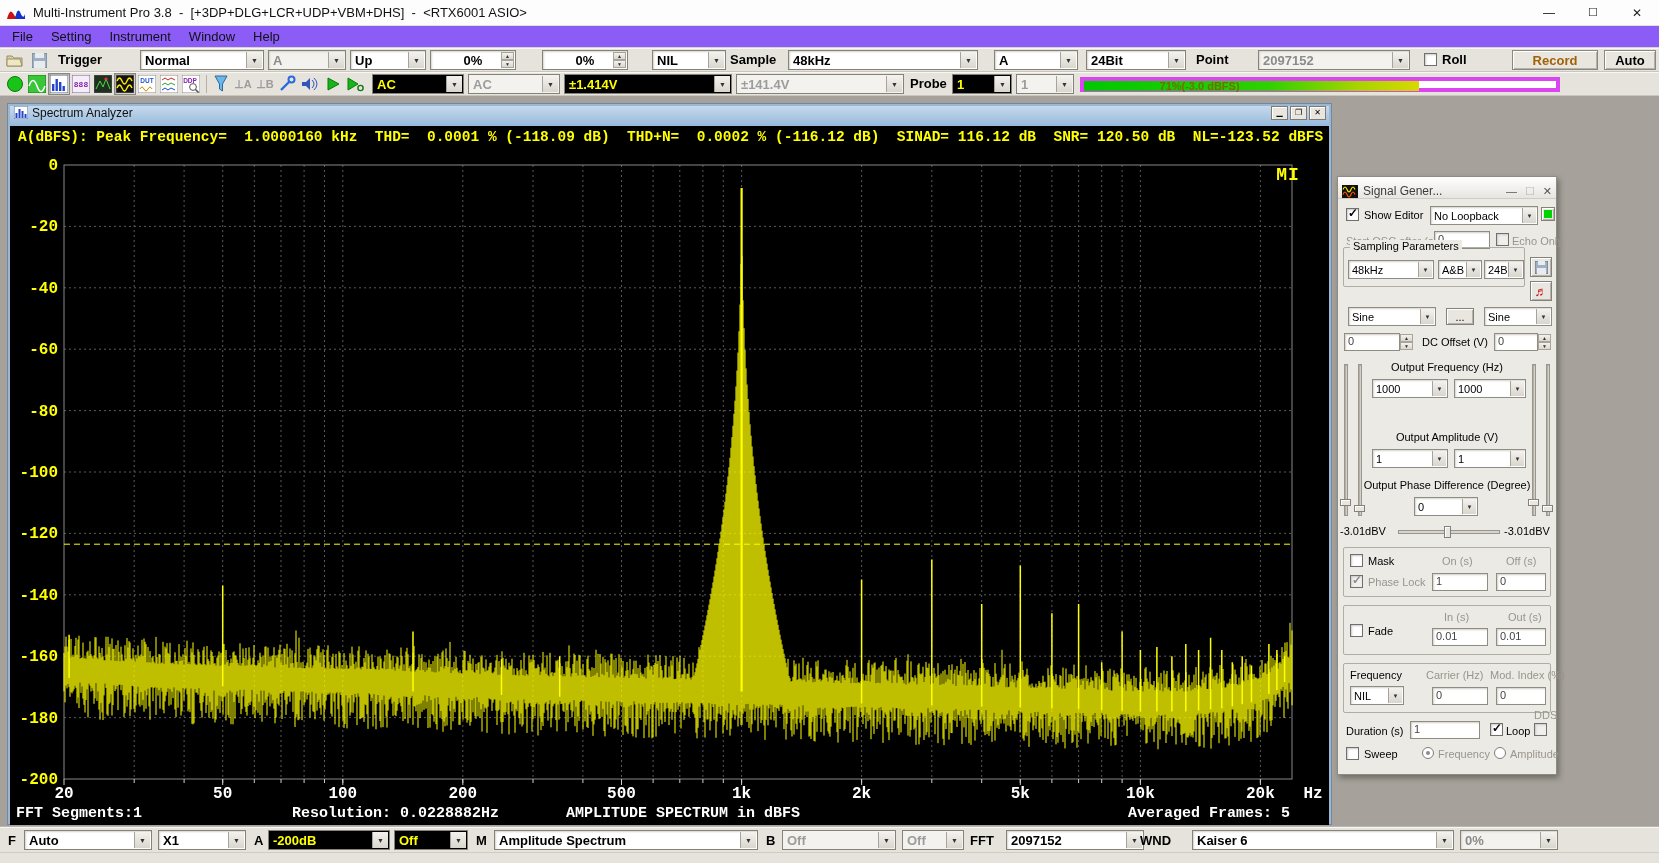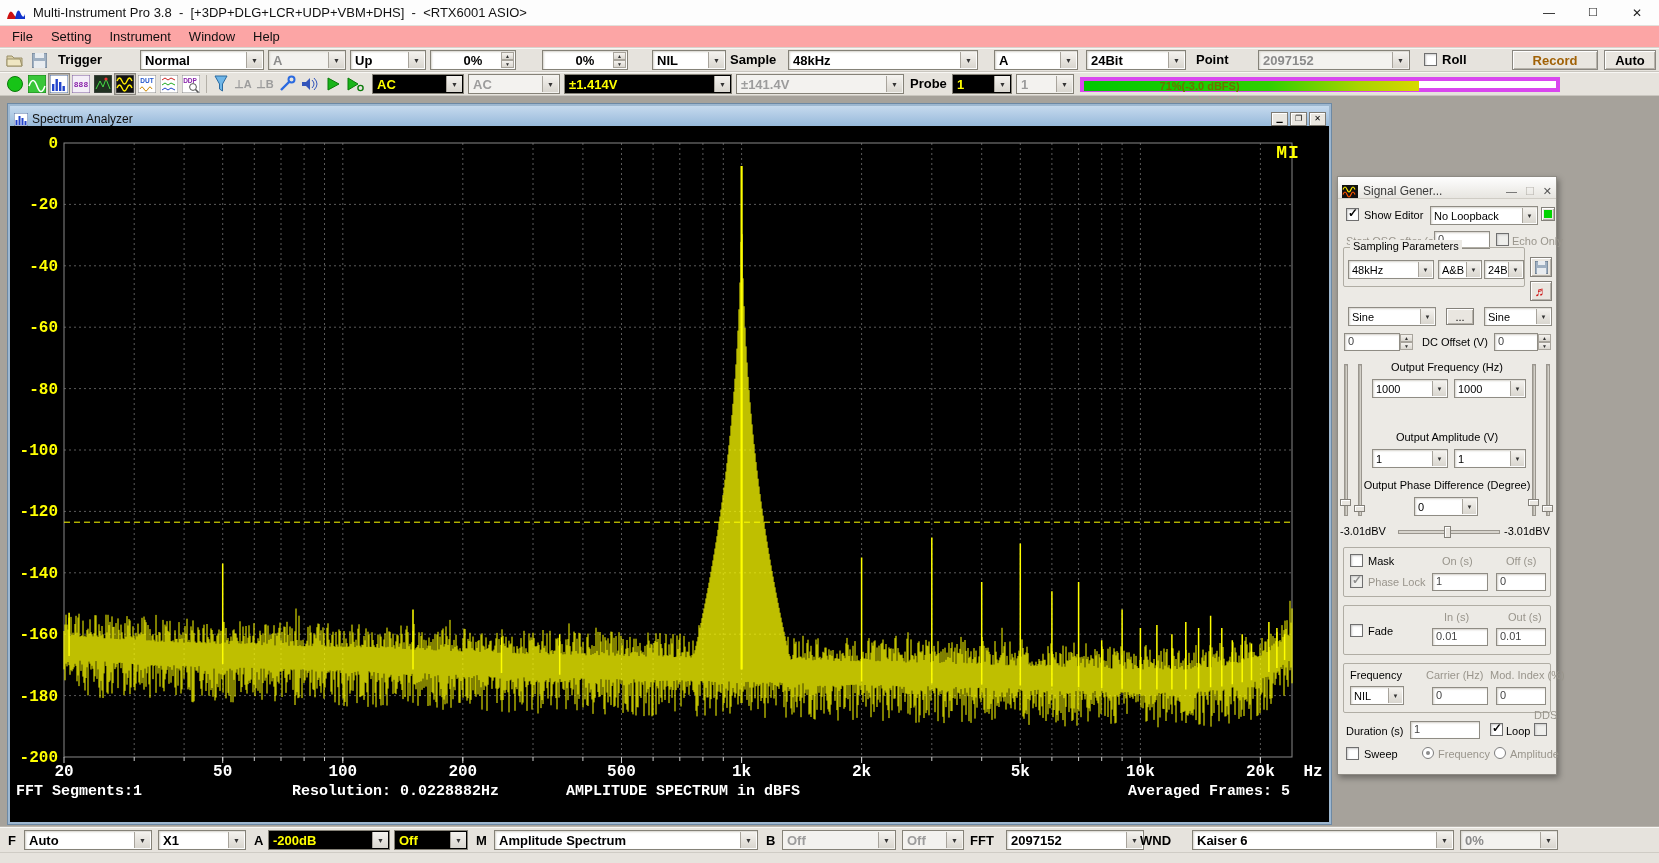--- a/index.html
+++ b/index.html
@@ -3,21 +3,21 @@
 <meta charset="utf-8">
 <style>
 *{margin:0;padding:0;box-sizing:border-box}
 html,body{width:1659px;height:863px;overflow:hidden}
 body{position:relative;font-family:"Liberation Sans",sans-serif;background:#e6e3dd;font-size:13px}
 
 #titlebar{position:absolute;left:0;top:0;width:1659px;height:26px;background:#fdfdfd;border-bottom:1px solid #e2e0db;display:flex;align-items:center}
 #titlebar .ttl{margin-left:8px;color:#111;white-space:pre}
 #titlebar .wbtns{margin-left:auto;display:flex}
 .wbtn{width:44px;height:26px;display:flex;align-items:center;justify-content:center;color:#222;font-size:12px}
-#menubar{position:absolute;left:0;top:26px;width:1659px;height:22px;background:#fca5a5;border-bottom:1px solid #d7d4ce;display:flex;align-items:flex-start}
+#menubar{position:absolute;left:0;top:26px;width:1659px;height:22px;background:#8b5cf6;border-bottom:1px solid #d7d4ce;display:flex;align-items:flex-start}
 .mitem{padding:0 9px;height:100%;display:flex;align-items:center;color:#111}
 .mitem:first-child{padding-left:12px}
 
 .tbar{position:absolute;left:0;width:1659px;height:24px;background:#e6e3dd;border-bottom:1px solid #c9c6bf;box-shadow:inset 0 1px 0 #f8f7f4}
 #toolbar1{top:48px}#toolbar2{top:72px}
 .tlabel{position:absolute;top:4px;font-weight:700;color:#000;white-space:nowrap}
 .combo{position:absolute;top:2px;height:20px;background:#fff;border:1px solid #858278;display:flex;align-items:center;font-weight:700;font-size:13px;padding:0 18px 0 4px;white-space:nowrap;overflow:hidden;box-shadow:inset 1px 1px 2px #d6d3cc}
 .combo .ar{position:absolute;right:1px;top:1px;bottom:1px;width:16px;background:linear-gradient(#f4f2ee,#d9d6cf);border-left:1px solid #a8a49c;color:#333;font-size:7px;display:flex;align-items:center;justify-content:center}
 .combo.dk{background:#000;color:#ffff00;box-shadow:none}
 .combo.dk.dis{color:#9c9c9c}
@@ -36,21 +36,21 @@
 .ticon{position:absolute;top:1px;width:22px;height:22px;border:1px solid transparent;display:flex;align-items:center;justify-content:center}
 .ticon.pressed{border-color:#8a8780;background:#d9d6cf;box-shadow:inset 1px 1px 2px #a8a49c}
 .tsep{position:absolute;top:3px;width:1px;height:18px;background:#b4b0a8}
 #meter{position:absolute;left:1080px;top:5px;width:480px;height:15px;border:4px solid #d946ef;background:#fff}
 #meter .fill{position:absolute;left:0;top:0;height:10px;background:linear-gradient(90deg,#00c800 0%,#2fd000 55%,#a8d400 82%,#d8d800 100%)}
 #meter .mtext{position:absolute;left:16%;top:-1px;font:700 11px "Liberation Sans",sans-serif;color:#6f6f00;white-space:pre}
 
 #mdi{position:absolute;left:0;top:96px;width:1659px;height:730px;background:#a6a29b}
 
 #sw{position:absolute;left:8px;top:8px;width:1323px;height:720px;background:#000;border:2px solid #9db7d0;box-shadow:0 0 0 1px #6d89a4}
-#sw-title{height:20px;background:linear-gradient(#c6daee,#97b9da);display:flex;align-items:flex-end;padding:0 3px 0 4px;font-size:12px;color:#101010}
+#sw-title{height:20px;background:linear-gradient(#c6daee,#97b9da);display:flex;align-items:flex-start;padding:0 3px 0 4px;font-size:12px;color:#101010}
 #sw-title .swbtns{margin-left:auto;display:flex}
 .swbtn{width:17px;height:14px;background:#e9e6e0;border:1px solid #7e7b74;box-shadow:inset 1px 1px 0 #fff;margin-left:2px;display:flex;align-items:center;justify-content:center;font-size:8px;color:#000;line-height:1}
 #sw-stats{height:22px;background:#000;color:#ffff00;font:700 14.5px "Liberation Mono",monospace;display:flex;align-items:center;padding-left:8px;white-space:pre;overflow:hidden}
 #sw-footer{position:relative;height:22px;background:#000;color:#fff;font:700 15px "Liberation Mono",monospace}
 #sw-footer span{position:absolute;top:2px;white-space:pre}
 
 #siggen{position:absolute;left:1337px;top:80px;width:220px;height:599px;background:#eceae5;border:1px solid #8e8b84;box-shadow:2px 3px 6px rgba(0,0,0,.35);font-size:11px}
 #sg-title{height:22px;background:linear-gradient(#fefefe,#e7e5e0);border-bottom:1px solid #cfccc5;display:flex;align-items:flex-end;padding:0 4px;color:#3c3c3c;font-size:12px}
 #sg-title .sgbtns{margin-left:auto;display:flex;gap:8px;color:#555;font-size:11px}
 #sg-body{position:relative;height:575px}
@@ -314,20 +314,21 @@
           <rect x="7.5" y="5" width="2" height="7" fill="#2244cc"></rect>
           <rect x="10.5" y="8" width="2" height="4" fill="#2244cc"></rect>
         </svg>
       <span>Spectrum Analyzer</span>
       <span class="swbtns">
         <span class="swbtn">▁</span>
         <span class="swbtn">❐</span>
         <span class="swbtn">✕</span>
       </span>
     </div>
+    <div id="sw-stats">A(dBFS): Peak Frequency=  1.0000160 kHz  THD=  0.0001 % (-118.09 dB)  THD+N=  0.0002 % (-116.12 dB)  SINAD= 116.12 dB  SNR= 120.50 dB  NL=-123.52 dBFS</div>
     <svg id="plot" width="1319" height="652">
         <rect x="0" y="0" width="1319" height="652" fill="#000000"></rect>
         <g>
           <path d="M124.2 17V631M174.1 17V631M212.7 17V631M244.3 17V631M271.0 17V631M294.1 17V631M314.5 17V631M452.8 17V631M523.0 17V631M572.9 17V631M611.5 17V631M643.1 17V631M669.8 17V631M692.9 17V631M713.3 17V631M851.6 17V631M921.8 17V631M971.7 17V631M1010.3 17V631M1041.9 17V631M1068.6 17V631M1091.7 17V631M1112.1 17V631M1250.4 17V631M332.8 17V631M731.6 17V631M1130.4 17V631M54 78.4H1282M54 139.8H1282M54 201.2H1282M54 262.6H1282M54 324.0H1282M54 385.4H1282M54 446.8H1282M54 508.2H1282M54 569.6H1282" stroke="#5a5a5a" stroke-dasharray="2 3" fill="none"></path>
           <rect x="54" y="17" width="1228" height="614" fill="none" stroke="#888"></rect>
           <path d="M124.2 631v4M174.1 631v4M212.7 631v4M244.3 631v4M271.0 631v4M294.1 631v4M314.5 631v4M452.8 631v4M523.0 631v4M572.9 631v4M611.5 631v4M643.1 631v4M669.8 631v4M692.9 631v4M713.3 631v4M851.6 631v4M921.8 631v4M971.7 631v4M1010.3 631v4M1041.9 631v4M1068.6 631v4M1091.7 631v4M1112.1 631v4M1250.4 631v4M332.8 631v4M731.6 631v4M1130.4 631v4M54.0 631v6M212.7 631v6M332.8 631v6M452.8 631v6M611.5 631v6M731.6 631v6M851.6 631v6M1010.3 631v6M1130.4 631v6M1250.4 631v6" stroke="#cccccc" fill="none"></path>
         </g>
         <line x1="54" y1="396.2" x2="1282" y2="396.2" stroke="#ffff00" stroke-dasharray="6 4"></line>
         <g stroke="#ffff00">
           <path d="M54 505.0V543.4M55 498.5V554.3M56 488.7V537.7M57 498.6V540.4M58 503.6V536.0M59 491.6V539.2M60 509.7V548.8M61 490.9V544.1M62 508.6V545.3M63 506.7V543.3M64 509.0V541.3M65 498.0V537.8M66 489.8V539.9M67 506.7V555.3M68 491.5V549.5M69 487.7V560.1M70 510.7V534.7M71 509.9V544.9M72 509.5V538.5M73 494.6V550.6M74 510.5V556.8M75 509.5V564.5M76 511.1V552.0M77 504.1V541.3M78 502.7V569.4M79 507.7V535.6M80 493.3V537.7M81 506.2V543.5M82 508.2V539.8M83 510.4V542.8M84 507.3V555.8M85 489.2V550.3M86 489.3V535.1M87 509.5V552.9M88 511.0V543.4M89 498.3V561.6M90 504.9V571.7M91 509.4V554.9M92 500.0V564.5M93 508.3V572.0M94 512.3V547.4M95 512.3V535.6M96 488.7V540.0M97 506.4V566.5M98 488.8V567.8M99 499.1V556.1M100 495.9V554.6M101 512.4V546.3M102 490.4V567.5M103 501.0V557.1M104 500.8V537.3M105 512.9V543.1M106 497.1V541.3M107 513.0V538.0M108 492.4V562.1M109 503.8V536.8M110 513.3V536.6M111 498.6V542.2M112 506.3V537.0M113 512.4V547.1M114 513.1V569.3M115 497.2V564.9M116 510.7V547.4M117 490.1V558.7M118 499.5V551.9M119 493.1V544.6M120 494.5V568.2M121 510.3V561.5M122 511.4V537.8M123 500.3V538.1M124 509.4V561.2M125 513.6V564.4M126 506.8V557.6M127 510.4V545.7M128 497.6V538.7M129 507.8V556.5M130 509.1V558.6M131 506.4V544.1M132 491.8V557.2M133 508.0V551.8M134 490.5V563.7M135 493.8V542.6M136 496.2V560.8M137 514.4V547.3M138 499.0V540.7M139 514.3V558.4M140 503.1V571.7M141 514.5V539.5M142 509.6V539.1M143 508.1V553.2M144 513.7V540.0M145 515.3V539.0M146 488.9V566.9M147 509.1V539.7M148 515.7V547.6M149 506.0V542.1M150 506.5V560.7M151 515.4V539.8M152 514.5V543.7M153 493.9V561.8M154 515.8V565.3M155 498.6V553.4M156 500.4V547.7M157 495.2V543.9M158 504.9V540.3M159 506.2V557.8M160 494.8V541.1M161 515.1V556.7M162 515.4V543.8M163 514.4V550.1M164 516.2V539.3M165 504.3V561.5M166 513.0V569.1M167 512.8V542.3M168 516.3V559.7M169 496.1V542.7M170 513.0V544.5M171 508.7V567.5M172 512.5V563.4M173 506.3V540.0M174 516.6V552.6M175 500.1V541.5M176 507.8V539.9M177 492.7V546.4M178 515.9V563.4M179 513.9V561.3M180 516.2V564.2M181 500.4V540.5M182 504.4V575.8M183 494.4V576.3M184 506.9V575.3M185 515.5V541.1M186 516.9V544.6M187 516.6V544.7M188 501.3V546.7M189 503.8V540.2M190 515.2V555.1M191 516.4V562.8M192 516.6V569.6M193 502.2V554.2M194 498.7V547.8M195 516.2V544.9M196 517.3V565.0M197 498.0V557.0M198 511.1V548.0M199 513.2V569.7M200 516.6V553.8M201 502.4V564.1M202 504.0V562.1M203 508.0V570.7M204 515.5V542.6M205 515.3V574.5M206 517.6V571.5M207 509.7V557.9M208 507.5V561.2M209 503.5V547.6M210 517.8V564.9M211 504.8V548.4M212 517.2V553.2M213 495.7V566.7M214 496.0V549.1M215 516.5V547.7M216 502.0V572.4M217 514.2V544.8M218 512.0V566.9M219 518.0V569.7M220 515.1V542.7M221 510.5V576.2M222 514.8V544.4M223 504.4V576.3M224 503.4V553.9M225 507.4V570.6M226 507.5V546.7M227 511.7V543.3M228 515.1V548.7M229 517.3V555.0M230 495.3V541.8M231 517.7V566.1M232 515.2V561.1M233 500.5V548.4M234 510.0V541.8M235 517.7V558.8M236 500.0V563.9M237 517.3V567.6M238 511.7V558.2M239 499.3V554.7M240 509.6V557.0M241 517.0V553.6M242 516.3V541.9M243 509.8V566.4M244 497.2V558.6M245 516.8V570.1M246 518.2V562.3M247 517.1V546.2M248 512.3V564.8M249 515.0V553.7M250 504.7V567.1M251 508.9V542.6M252 519.1V573.8M253 507.4V557.1M254 516.4V542.7M255 498.7V554.7M256 498.4V551.7M257 517.7V567.5M258 499.5V548.5M259 513.9V544.7M260 508.9V558.4M261 512.9V546.5M262 507.9V555.4M263 507.2V552.1M264 499.2V560.7M265 519.4V575.3M266 507.4V569.5M267 509.9V550.3M268 506.7V555.8M269 501.8V557.5M270 496.6V545.6M271 514.3V545.6M272 505.9V571.0M273 517.0V544.9M274 500.5V543.0M275 500.9V551.9M276 516.3V566.9M277 495.8V556.3M278 508.8V548.7M279 519.8V547.9M280 500.5V553.8M281 515.3V543.4M282 502.3V544.3M283 515.1V563.9M284 519.5V543.5M285 505.3V579.0M286 482.5V569.3M287 514.0V566.1M288 520.0V572.2M289 489.7V571.5M290 519.4V552.2M291 514.4V543.7M292 520.2V572.1M293 513.8V543.3M294 520.2V557.0M295 520.2V554.4M296 517.7V544.5M297 514.7V551.5M298 500.9V546.9M299 519.5V544.8M300 499.5V569.5M301 506.5V556.7M302 520.1V543.7M303 517.6V563.3M304 507.3V564.1M305 508.9V571.3M306 512.3V545.5M307 501.2V562.6M308 497.5V554.0M309 497.9V551.7M310 514.6V560.1M311 504.3V566.8M312 518.8V545.5M313 501.4V557.3M314 507.1V572.6M315 519.5V561.5M316 520.5V552.6M317 501.8V547.1M318 497.3V545.4M319 513.7V546.5M320 520.6V544.5M321 516.9V565.7M322 508.8V568.5M323 505.7V545.2M324 520.0V553.7M325 520.9V576.4M326 505.9V545.5M327 518.5V544.2M328 520.7V561.2M329 503.4V579.2M330 505.0V544.4M331 520.4V547.0M332 517.1V557.5M333 520.8V572.4M334 505.1V579.9M335 520.7V576.0M336 512.5V547.4M337 517.2V580.4M338 520.9V554.5M339 520.3V550.3M340 505.3V567.7M341 517.9V564.4M342 498.6V547.0M343 506.5V564.8M344 515.8V554.4M345 521.1V545.9M346 513.7V549.4M347 519.6V577.1M348 502.7V545.4M349 498.3V548.7M350 519.7V571.1M351 521.3V570.3M352 518.7V569.9M353 519.0V569.2M354 510.0V573.9M355 514.3V556.4M356 502.4V557.1M357 520.9V566.3M358 505.7V580.9M359 508.5V545.2M360 520.7V546.5M361 521.0V553.1M362 506.3V549.7M363 514.0V578.5M364 519.3V546.1M365 521.1V566.9M366 521.4V581.3M367 518.0V555.9M368 508.5V547.0M369 521.8V554.3M370 508.5V573.1M371 510.6V579.5M372 520.1V551.8M373 520.7V579.1M374 513.5V547.6M375 507.3V556.4M376 521.3V568.5M377 501.6V579.6M378 520.8V562.6M379 505.4V551.6M380 505.9V550.7M381 512.3V548.8M382 521.1V555.6M383 507.7V567.9M384 519.2V553.8M385 522.6V567.1M386 515.4V568.1M387 508.3V562.8M388 509.4V556.2M389 520.8V550.1M390 517.4V554.8M391 499.5V558.2M392 507.8V564.0M393 522.8V573.1M394 516.3V548.4M395 523.0V571.0M396 503.5V548.7M397 499.8V548.9M398 506.2V575.4M399 520.2V556.7M400 517.8V569.6M401 523.4V550.0M402 516.2V547.9M403 504.7V576.8M404 498.0V558.2M405 523.6V558.5M406 522.1V563.3M407 520.9V556.8M408 519.0V579.8M409 506.3V556.1M410 522.2V570.0M411 509.9V555.3M412 506.2V563.8M413 522.0V552.6M414 513.7V561.9M415 523.8V547.4M416 514.3V560.6M417 522.3V553.7M418 519.6V580.0M419 511.5V548.0M420 519.8V579.6M421 516.0V552.1M422 523.6V566.1M423 513.1V567.3M424 524.3V573.7M425 508.4V550.3M426 524.4V576.1M427 508.3V581.6M428 505.8V549.3M429 523.4V556.3M430 510.6V569.3M431 518.8V563.0M432 504.3V571.2M433 502.5V583.8M434 520.6V573.6M435 518.1V578.3M436 500.4V568.9M437 510.2V577.5M438 519.0V557.6M439 513.1V549.9M440 493.9V563.2M441 525.0V581.8M442 519.1V553.0M443 522.6V573.3M444 513.9V560.8M445 520.9V564.2M446 508.7V548.8M447 519.7V552.9M448 523.5V551.6M449 525.2V576.8M450 522.2V576.9M451 525.3V555.0M452 525.4V563.9M453 512.3V571.7M454 502.7V551.0M455 503.0V552.6M456 522.3V570.5M457 522.5V574.7M458 512.9V572.2M459 515.0V551.2M460 506.8V577.7M461 515.7V573.9M462 522.2V552.0M463 510.5V564.3M464 523.8V550.2M465 524.9V568.3M466 515.9V570.8M467 521.9V549.2M468 514.9V568.4M469 514.1V554.1M470 525.9V570.0M471 508.6V561.3M472 507.3V583.6M473 519.6V556.1M474 520.5V564.0M475 523.7V559.5M476 511.4V560.5M477 523.0V584.9M478 522.1V558.8M479 518.7V550.2M480 515.1V551.2M481 514.6V551.6M482 524.7V562.9M483 525.5V554.7M484 523.6V551.5M485 519.6V551.4M486 512.3V562.5M487 506.9V577.0M488 526.8V562.9M489 513.1V561.7M490 526.7V552.6M491 518.9V574.2M492 503.3V585.7M493 509.9V574.0M494 517.5V564.3M495 520.0V567.1M496 510.8V563.9M497 521.5V554.9M498 521.7V566.3M499 514.7V586.4M500 518.4V554.4M501 517.4V553.6M502 510.7V563.3M503 527.1V556.0M504 520.5V567.7M505 526.7V584.8M506 527.4V561.1M507 520.1V563.2M508 522.7V552.5M509 527.5V570.1M510 521.8V576.3M511 512.1V565.4M512 520.6V578.5M513 527.2V576.6M514 504.8V551.4M515 527.8V555.3M516 522.3V561.2M517 526.0V584.9M518 527.4V559.1M519 507.4V555.5M520 514.5V554.8M521 511.4V558.3M522 513.9V583.6M523 506.7V571.3M524 512.1V559.0M525 520.2V568.2M526 520.7V556.1M527 519.9V554.6M528 516.5V587.5M529 518.9V556.4M530 527.0V568.6M531 523.6V582.1M532 515.2V574.1M533 504.0V578.0M534 521.8V564.9M535 519.7V555.6M536 525.8V554.0M537 507.3V562.2M538 527.2V572.6M539 528.5V556.1M540 504.8V552.3M541 525.2V579.3M542 524.0V570.2M543 528.0V558.3M544 524.8V556.2M545 524.6V555.2M546 512.5V572.1M547 513.3V583.4M548 511.8V556.5M549 519.6V571.6M550 515.3V553.1M551 527.2V556.1M552 518.1V555.8M553 528.4V562.8M554 525.9V563.9M555 528.2V555.1M556 513.4V583.2M557 519.2V562.2M558 513.1V574.2M559 497.4V556.3M560 520.1V554.2M561 528.6V562.2M562 525.4V569.4M563 516.1V563.5M564 505.6V552.2M565 507.0V578.2M566 525.0V558.7M567 512.7V584.3M568 527.5V568.4M569 506.8V572.9M570 507.5V554.0M571 520.7V552.7M572 527.4V552.5M573 515.8V581.5M574 527.3V552.8M575 527.4V573.4M576 529.3V561.7M577 511.1V579.0M578 507.6V580.0M579 521.2V557.3M580 522.7V566.6M581 528.9V563.5M582 519.2V573.5M583 528.1V587.9M584 520.0V576.4M585 527.1V571.8M586 501.7V557.0M587 524.9V558.2M588 505.9V566.0M589 529.1V571.1M590 506.0V570.4M591 515.5V553.2M592 526.1V568.9M593 508.8V561.0M594 527.2V583.1M595 511.2V588.4M596 514.4V553.7M597 523.9V566.6M598 512.3V576.4M599 529.4V553.8M600 517.4V570.7M601 505.6V579.1M602 505.9V560.0M603 526.5V556.6M604 511.8V580.9M605 529.7V579.9M606 510.1V571.5M607 527.6V553.2M608 524.6V581.7M609 506.2V567.2M610 528.8V553.6M611 509.8V557.8M612 519.3V554.4M613 513.0V586.9M614 529.7V559.3M615 527.9V577.4M616 522.7V578.1M617 514.0V583.7M618 522.1V585.7M619 530.1V558.5M620 510.9V569.7M621 527.2V557.0M622 526.1V585.9M623 521.2V588.4M624 512.7V553.3M625 525.8V556.5M626 512.7V589.5M627 526.3V581.1M628 520.1V581.4M629 530.0V555.5M630 516.9V569.9M631 524.6V571.9M632 527.4V556.3M633 525.9V558.8M634 528.8V590.1M635 519.9V555.2M636 530.5V577.3M637 518.6V566.6M638 506.6V563.1M639 514.6V589.4M640 521.8V561.2M641 517.8V556.2M642 518.7V590.3M643 526.5V589.4M644 517.0V556.5M645 515.1V554.0M646 507.3V588.6M647 516.0V560.2M648 513.0V562.4M649 529.6V578.2M650 507.1V555.0M651 518.0V571.7M652 522.2V576.2M653 530.5V554.8M654 529.2V563.7M655 517.1V574.0M656 508.1V560.7M657 529.2V554.7M658 529.9V560.2M659 518.4V577.1M660 528.6V563.7M661 512.4V560.9M662 517.4V571.8M663 508.1V564.0M664 531.1V555.0M665 531.1V585.4M666 530.7V564.1M667 509.5V554.3M668 523.0V561.8M669 513.8V557.8M670 507.8V556.1M671 530.1V580.5M672 526.4V554.4M673 526.3V564.4M674 509.9V571.9M675 520.6V567.3M676 531.2V555.6M677 525.6V560.8M678 525.8V555.1M679 515.8V568.8M680 529.7V559.3M681 531.5V554.6M682 529.1V555.6M683 514.5V564.2M684 527.5V566.1M685 524.2V569.1M686 519.8V584.8M687 515.4V590.4M688 510.9V579.8M689 499.2V558.6M690 501.7V569.5M691 497.0V555.0M692 492.2V555.4M693 487.4V556.9M694 482.5V574.3M695 477.5V589.5M696 472.4V561.8M697 467.3V571.5M698 462.0V571.4M699 456.7V555.1M700 451.3V582.4M701 445.8V573.2M702 440.1V555.8M703 434.4V559.0M704 428.5V571.8M705 422.5V556.1M706 416.4V589.8M707 410.2V573.5M708 403.8V565.6M709 397.2V558.7M710 390.5V565.8M711 383.5V567.0M712 376.4V558.0M713 369.1V585.6M714 361.5V577.1M715 353.7V571.7M716 345.6V562.6M717 337.2V581.9M718 328.5V564.6M719 319.3V555.5M720 309.8V587.6M721 299.7V580.8M722 289.1V569.8M723 277.8V562.0M724 265.7V566.4M725 252.7V571.7M726 238.4V567.5M727 222.6V557.1M728 204.6V578.5M729 183.3V570.1M730 156.5V563.5M731 115.9V577.1M732 108.1V577.0M733 152.3V565.7M734 180.2V560.4M735 202.0V563.6M736 220.4V556.1M737 236.5V573.9M738 250.9V555.9M739 264.1V579.9M740 276.3V561.6M741 287.7V584.4M742 298.4V576.2M743 308.5V561.6M744 318.1V556.3M745 327.3V572.3M746 336.1V560.2M747 344.6V558.3M748 352.7V583.1M749 360.5V559.9M750 368.1V558.4M751 375.5V575.0M752 382.6V572.0M753 389.6V556.8M754 396.3V577.4M755 402.9V591.9M756 409.4V571.9M757 415.6V557.6M758 421.8V577.3M759 427.8V560.4M760 433.6V556.3M761 439.4V571.8M762 445.0V556.9M763 450.6V564.2M764 456.0V572.5M765 461.3V559.0M766 466.6V579.4M767 471.8V560.0M768 476.8V560.7M769 481.8V562.9M770 486.7V556.6M771 491.6V559.1M772 496.4V557.2M773 501.1V566.0M774 505.7V581.2M775 510.3V564.6M776 514.8V591.6M777 519.3V575.8M778 510.8V561.1M779 528.0V565.1M780 530.2V563.2M781 533.7V582.4M782 533.0V588.5M783 528.9V571.2M784 512.3V586.5M785 517.7V561.5M786 515.7V575.8M787 532.1V581.3M788 531.4V570.7M789 515.4V558.7M790 530.6V574.9M791 530.7V591.2M792 532.3V571.7M793 509.8V557.3M794 531.6V577.2M795 527.2V567.3M796 533.7V563.6M797 517.1V569.1M798 513.7V563.5M799 532.2V588.6M800 525.5V587.7M801 519.8V591.0M802 529.0V574.0M803 534.3V569.1M804 530.7V592.9M805 533.8V593.5M806 513.5V567.7M807 518.4V583.8M808 512.3V560.2M809 531.9V566.8M810 530.8V559.8M811 533.4V584.1M812 531.8V570.8M813 525.8V561.4M814 526.8V587.6M815 521.6V559.9M816 521.6V567.6M817 529.7V574.6M818 533.6V583.3M819 523.3V585.7M820 528.8V588.7M821 524.6V578.7M822 529.8V565.3M823 524.0V559.8M824 534.9V560.7M825 532.4V574.8M826 532.2V561.4M827 527.7V584.1M828 532.6V594.6M829 532.9V564.9M830 524.5V581.0M831 535.0V563.0M832 527.7V559.5M833 526.9V560.3M834 529.7V582.8M835 532.2V581.1M836 517.3V571.9M837 511.9V559.1M838 518.7V573.2M839 530.0V559.1M840 523.4V584.9M841 535.1V558.8M842 529.7V558.8M843 519.8V593.9M844 534.8V558.9M845 515.1V567.2M846 535.1V558.6M847 529.5V591.9M848 534.5V579.1M849 534.3V568.9M850 535.3V559.7M851 532.9V563.9M852 530.7V568.9M853 525.8V576.0M854 532.5V567.2M855 532.6V559.0M856 527.1V580.7M857 533.0V564.7M858 514.8V573.2M859 512.1V566.8M860 533.6V571.7M861 526.7V591.2M862 516.6V559.6M863 519.7V578.3M864 515.4V585.9M865 514.4V562.3M866 535.2V561.6M867 521.5V581.0M868 534.7V573.7M869 519.6V559.9M870 535.2V576.5M871 517.8V559.1M872 516.8V562.5M873 513.5V594.9M874 523.4V569.6M875 523.3V564.5M876 518.0V566.7M877 531.5V579.2M878 533.1V584.2M879 521.4V592.1M880 523.0V562.3M881 522.3V564.2M882 535.1V584.4M883 522.7V559.7M884 527.3V572.7M885 512.1V572.5M886 509.8V560.3M887 534.8V560.0M888 522.1V580.3M889 526.4V586.8M890 528.6V560.7M891 529.2V584.4M892 528.6V562.8M893 532.1V566.9M894 535.3V560.9M895 525.6V575.9M896 536.5V567.3M897 512.7V567.9M898 506.3V587.6M899 535.4V568.0M900 533.8V588.7M901 513.4V582.0M902 529.0V564.6M903 529.7V568.0M904 533.4V581.5M905 527.3V579.6M906 529.8V596.8M907 536.4V572.0M908 516.8V568.2M909 515.3V596.4M910 525.6V589.3M911 526.6V564.4M912 525.3V565.3M913 518.8V573.9M914 534.0V592.0M915 528.9V568.4M916 513.9V587.1M917 519.6V584.2M918 520.2V560.3M919 515.5V589.3M920 527.7V564.4M921 536.2V574.7M922 525.4V563.0M923 535.1V565.0M924 519.9V567.3M925 525.6V586.2M926 529.9V561.8M927 528.3V562.5M928 515.2V595.2M929 527.1V568.9M930 536.9V565.5M931 525.5V568.1M932 536.2V564.3M933 523.1V590.8M934 535.8V597.1M935 521.7V575.2M936 533.8V581.1M937 526.6V566.4M938 531.1V565.1M939 517.0V591.6M940 531.8V574.7M941 522.1V585.0M942 516.3V585.1M943 536.1V572.0M944 525.6V562.6M945 521.6V572.7M946 537.9V561.1M947 518.0V579.0M948 526.8V566.6M949 527.3V567.3M950 522.8V572.8M951 510.9V563.1M952 528.1V595.9M953 515.9V568.3M954 536.7V579.4M955 514.0V562.2M956 524.9V588.9M957 537.3V566.7M958 522.0V570.2M959 531.9V595.2M960 530.7V561.7M961 525.3V596.9M962 536.9V570.9M963 533.1V574.4M964 522.1V578.1M965 531.2V592.6M966 524.6V571.5M967 537.8V581.7M968 536.6V562.1M969 530.4V561.7M970 520.1V572.4M971 537.0V576.3M972 511.0V566.5M973 515.0V571.8M974 519.8V583.8M975 535.7V587.2M976 521.9V562.1M977 524.4V586.2M978 521.7V583.1M979 525.8V587.8M980 528.2V582.9M981 538.6V577.9M982 538.8V593.9M983 529.0V573.3M984 538.5V564.8M985 515.1V592.6M986 525.7V571.1M987 533.5V579.8M988 537.1V577.1M989 534.3V581.0M990 531.5V570.5M991 529.1V575.5M992 501.8V566.5M993 526.9V571.4M994 520.2V575.6M995 516.1V570.9M996 539.2V583.6M997 529.9V566.6M998 539.3V577.5M999 538.7V562.4M1000 515.5V578.6M1001 533.6V582.3M1002 527.8V567.3M1003 531.4V572.3M1004 534.5V576.0M1005 526.8V583.5M1006 539.4V569.9M1007 532.4V571.8M1008 530.0V566.2M1009 524.6V563.0M1010 527.6V584.5M1011 530.6V563.7M1012 513.4V564.9M1013 522.0V590.5M1014 528.5V592.8M1015 528.7V587.4M1016 526.5V584.4M1017 520.7V588.2M1018 527.2V573.0M1019 538.3V598.9M1020 536.6V574.3M1021 539.9V565.1M1022 535.5V569.4M1023 538.5V582.3M1024 539.9V577.5M1025 539.2V564.0M1026 535.7V580.9M1027 539.9V568.2M1028 538.1V563.8M1029 533.0V584.3M1030 534.8V589.2M1031 538.7V571.3M1032 534.8V580.4M1033 527.7V591.9M1034 533.8V566.1M1035 533.8V566.7M1036 540.1V595.0M1037 538.8V565.2M1038 520.2V588.3M1039 527.2V578.0M1040 539.1V582.3M1041 517.4V574.5M1042 525.3V568.4M1043 528.0V591.2M1044 531.4V584.0M1045 533.5V572.5M1046 526.1V596.4M1047 537.3V589.0M1048 537.2V594.7M1049 539.3V584.7M1050 527.1V565.4M1051 528.0V587.0M1052 540.7V568.8M1053 519.6V594.1M1054 537.7V572.2M1055 540.7V600.4M1056 520.5V580.9M1057 534.4V567.2M1058 534.9V568.0M1059 526.3V586.1M1060 534.0V567.2M1061 525.9V582.4M1062 527.0V595.0M1063 530.7V593.9M1064 516.6V582.5M1065 529.9V586.7M1066 531.4V565.1M1067 528.1V599.7M1068 540.1V582.9M1069 539.6V585.3M1070 531.3V565.4M1071 536.9V591.2M1072 530.8V573.9M1073 532.7V565.0M1074 530.1V567.8M1075 541.4V573.4M1076 517.3V568.3M1077 533.1V581.6M1078 530.8V595.5M1079 537.6V582.3M1080 534.2V585.3M1081 529.2V573.9M1082 532.3V578.0M1083 532.8V566.8M1084 540.0V579.0M1085 523.1V565.0M1086 529.4V571.7M1087 525.2V574.6M1088 541.7V577.3M1089 528.1V591.4M1090 531.4V570.4M1091 536.7V587.8M1092 520.5V565.2M1093 523.0V567.0M1094 534.4V571.4M1095 540.8V589.9M1096 534.9V566.3M1097 539.4V570.6M1098 522.7V591.0M1099 541.9V572.4M1100 520.8V574.7M1101 542.5V597.8M1102 542.5V583.6M1103 528.6V570.6M1104 522.3V590.0M1105 525.7V597.4M1106 529.4V596.8M1107 525.1V569.5M1108 526.8V570.9M1109 533.8V578.8M1110 538.2V568.3M1111 520.3V566.3M1112 529.2V566.7M1113 539.7V566.7M1114 524.7V577.6M1115 536.2V566.1M1116 542.7V572.4M1117 526.4V587.9M1118 532.8V566.2M1119 526.3V569.0M1120 533.6V571.8M1121 530.7V568.7M1122 537.2V570.9M1123 543.1V572.8M1124 527.8V567.4M1125 538.9V569.9M1126 529.9V576.3M1127 540.1V568.4M1128 541.9V575.6M1129 542.2V568.2M1130 534.0V568.3M1131 531.0V581.5M1132 538.0V569.9M1133 543.4V582.3M1134 533.8V569.6M1135 520.5V576.7M1136 519.1V595.6M1137 530.5V594.9M1138 533.7V581.2M1139 540.8V578.3M1140 523.7V584.3M1141 535.9V569.7M1142 537.0V581.3M1143 537.3V577.9M1144 533.0V593.9M1145 542.2V576.3M1146 539.3V574.1M1147 541.1V569.7M1148 534.5V601.3M1149 529.2V567.1M1150 542.3V591.5M1151 524.9V568.1M1152 535.8V567.0M1153 543.4V582.8M1154 522.5V583.1M1155 539.6V566.7M1156 526.2V595.0M1157 523.0V586.4M1158 541.4V572.6M1159 539.2V583.7M1160 542.4V569.6M1161 543.3V578.6M1162 521.9V588.1M1163 522.4V570.4M1164 529.9V569.6M1165 540.0V579.3M1166 533.0V596.5M1167 543.0V574.6M1168 526.7V571.5M1169 524.6V574.8M1170 541.3V575.9M1171 536.8V587.0M1172 540.0V594.7M1173 534.5V585.9M1174 543.5V585.7M1175 532.4V584.8M1176 523.9V597.0M1177 543.3V589.1M1178 539.0V589.6M1179 526.8V587.6M1180 537.1V584.9M1181 542.6V588.7M1182 534.3V587.0M1183 541.3V589.5M1184 526.6V583.5M1185 539.9V572.0M1186 519.1V594.1M1187 537.0V567.4M1188 541.3V565.8M1189 537.0V598.6M1190 537.8V598.2M1191 539.4V565.6M1192 531.5V569.9M1193 523.6V586.8M1194 534.9V599.7M1195 529.2V566.1M1196 526.4V569.4M1197 541.0V573.7M1198 540.9V578.8M1199 525.2V565.7M1200 519.2V564.5M1201 541.3V600.7M1202 521.4V589.9M1203 530.7V564.2M1204 528.3V587.0M1205 532.1V568.5M1206 527.4V574.3M1207 524.8V564.6M1208 535.7V578.9M1209 530.7V595.2M1210 517.0V574.3M1211 534.3V574.7M1212 539.4V586.4M1213 521.0V564.8M1214 532.7V563.6M1215 539.7V590.5M1216 539.2V590.2M1217 535.4V580.2M1218 536.4V588.6M1219 534.6V597.5M1220 530.7V570.4M1221 536.1V578.3M1222 526.1V561.6M1223 516.3V561.3M1224 535.8V575.2M1225 521.6V588.9M1226 526.4V570.2M1227 536.0V564.7M1228 537.1V572.3M1229 529.6V592.9M1230 536.5V574.4M1231 518.8V590.8M1232 533.0V583.7M1233 532.2V571.3M1234 533.4V590.0M1235 514.8V574.0M1236 511.0V573.0M1237 518.4V575.5M1238 532.2V561.4M1239 526.5V582.9M1240 516.5V578.7M1241 525.6V593.8M1242 525.8V561.2M1243 531.1V572.8M1244 526.0V561.4M1245 529.3V555.8M1246 529.6V562.8M1247 530.3V590.1M1248 531.1V589.3M1249 530.0V562.3M1250 518.4V587.2M1251 529.5V568.5M1252 512.0V566.6M1253 525.0V552.2M1254 524.2V583.7M1255 515.5V571.6M1256 515.5V551.1M1257 526.0V584.2M1258 513.2V550.8M1259 521.0V553.6M1260 524.2V572.7M1261 507.8V577.9M1262 519.5V572.2M1263 510.1V557.5M1264 517.6V546.6M1265 512.1V558.9M1266 515.2V552.8M1267 505.9V546.8M1268 520.6V545.5M1269 515.1V549.1M1270 514.0V559.3M1271 515.7V541.2M1272 499.1V543.0M1273 511.0V538.9M1274 504.1V569.8M1275 494.6V549.5M1276 503.0V541.5M1277 494.2V553.9M1278 508.7V560.8M1279 509.6V535.1M1280 474.8V544.3M1281 496.6V541.5M1282 482.4V557.3" stroke-width="1" fill="none"></path>

